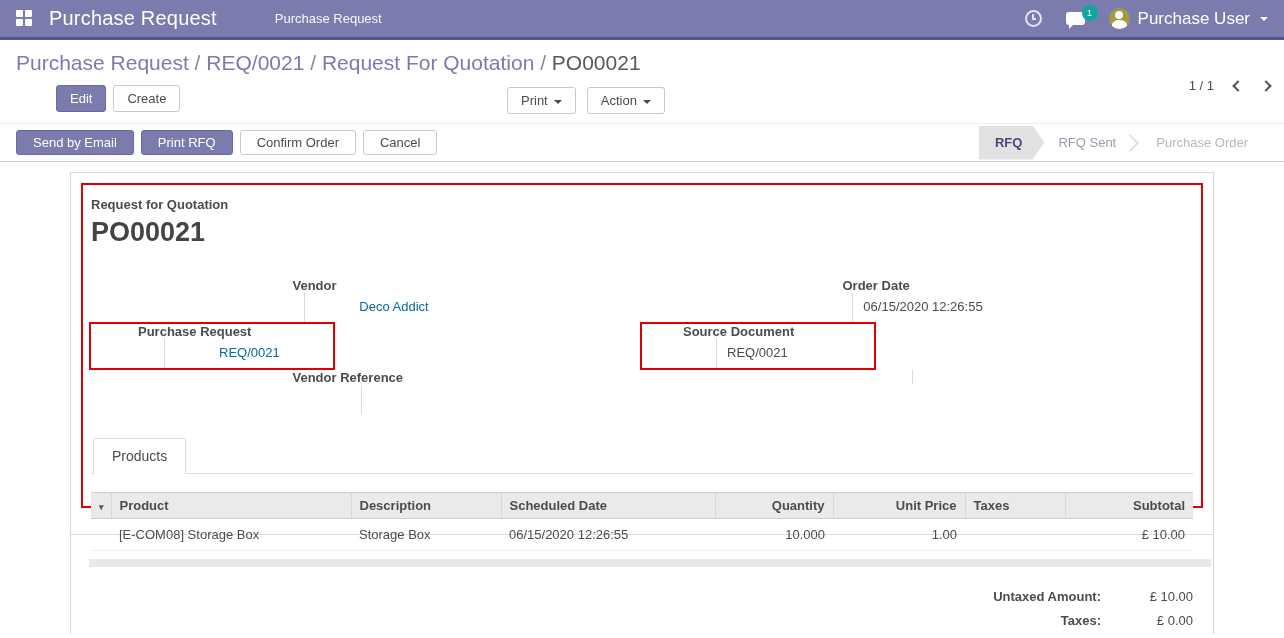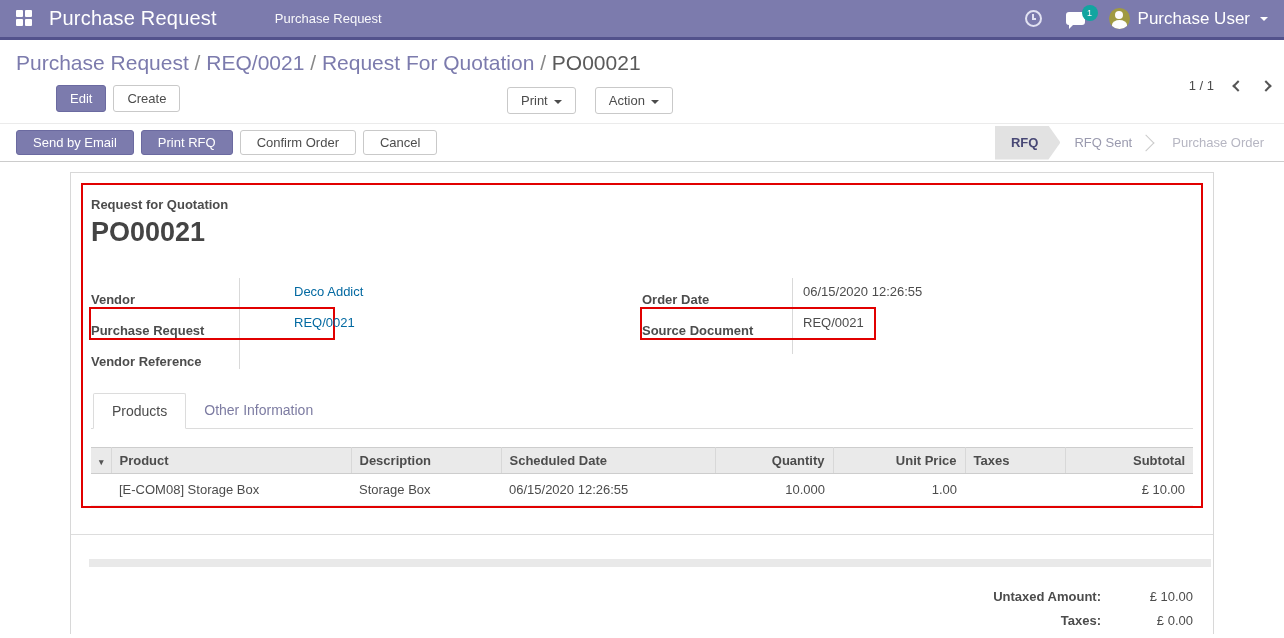--- a/index.html
+++ b/index.html
@@ -37,54 +37,54 @@
   .breadcrumb { font-size: 21px; line-height: 23px; }
   .breadcrumb a { color: #7c7bad; text-decoration: none; cursor: pointer; }
   .breadcrumb .sep { color: #888; }
   .breadcrumb .sep::before { content: " / "; }
   .breadcrumb .active-crumb { color: #5a5a5a; }
   .cp-buttons { margin-top: 9px; display: flex; align-items: center; height: 30px; padding-left: 40px; }
   .btn { font-family: inherit; font-size: 13px; border-radius: 3px; padding: 5px 13px;
     border: 1px solid #c9c9c9; background: #fff; color: #4c4c4c; cursor: pointer; }
   .btn.primary { background: #7c7bad; border-color: #6b6aa0; color: #fff; }
   .btn + .btn { margin-left: 7px; }
-  .cp-center { position: absolute; left: 507px; top: 47px; display: flex; gap: 12px; }
+  .cp-center { position: absolute; left: 507px; top: 47px; display: flex; gap: 4px; }
   .btn .dd-caret { display:inline-block; width:0; height:0; border-left:4px solid transparent;
     border-right:4px solid transparent; border-top:4px solid #4c4c4c; margin-left:6px; vertical-align: middle; }
   .pager { position: absolute; right: 14px; top: 38px; display: flex; align-items: center; gap: 20px; }
   .pager-text { font-size: 13px; color: #4c4c4c; }
   .chev { display: inline-block; width: 8px; height: 8px; border-left: 2px solid #555; border-bottom: 2px solid #555; cursor: pointer; }
   .chev.left  { transform: rotate(45deg); }
   .chev.right { transform: rotate(-135deg); }
 
   
   .statusbar { height: 38px; border-bottom: 1px solid #ccc; display: flex; align-items: center; padding: 0 16px; background: #fff; }
   .sb-buttons { display: flex; }
   .sb-buttons .btn { padding: 4px 16px; text-align: right; }
-  .steps { margin-left: auto; display: flex; align-items: center; height: 100%; margin-right: 0; }
+  .steps { margin-left: auto; display: flex; align-items: center; height: 100%; margin-right: 16px; }
   .step { font-size: 13px; display: flex; align-items: center; cursor: pointer; }
   .step.active { background: #e2e2e2; color: #484875; font-weight: bold; height: 34px;
     padding: 0 22px 0 16px;
     clip-path: polygon(0 0, calc(100% - 12px) 0, 100% 50%, calc(100% - 12px) 100%, 0 100%); }
   .step.muted1 { color: #9a9aae; padding: 0 6px 0 14px; }
   .step.muted2 { color: #b6b6c2; padding: 0 4px 0 14px; }
   .step-sep { width: 12px; height: 12px; border-top: 1px solid #cbcbcb; border-right: 1px solid #cbcbcb;
     transform: rotate(45deg); margin: 0 6px 0 2px; }
 
   
   .content { height: 472px; background: #fff; }
   .sheet { width: 1144px; margin: 10px auto 0; background: #fff;
     border: 1px solid #d8d8d8; border-bottom: none; height: calc(100% - 10px); }
   .annotation-box { margin: 10px; border: 2px solid #e10000; padding: 6px 8px 0; height: 325px; }
   .doc-type { font-size: 13px; font-weight: bold; margin-top: 6px; }
   .doc-name { font-size: 27px; font-weight: bold; color: #444; margin: 5px 0 30px; }
 
   .field-grid { display: flex; }
   .fcol { width: 50%; }
-  .frow { display: flex; align-items: flex-end; min-height: 29px; }
+  .frow { display: flex; align-items: center; min-height: 29px; flex-direction: column; }
   .flabel { width: 148px; font-size: 13px; font-weight: bold; flex: none; }
   .fcol.right .flabel { width: 150px; }
   .fvalue { flex: 1; border-left: 1px solid #d9d9d9; padding: 6px 0 6px 10px; font-size: 13px; min-height: 29px; }
   .fvalue a { color: #0369a1; text-decoration: none; cursor: pointer; margin-left: 44px; }
   .frow.hl { border: 2px solid #e10000; margin: 0 0 0 -2px; }
   .frow.hl .fvalue { flex: none; }
   .hl-left  { width: 246px; }
   .hl-left .fvalue  { width: 96px; }
   .hl-right { width: 236px; }
   .hl-right .fvalue { width: 84px; }
@@ -208,21 +208,20 @@
           </div>
           <div class="frow spacer">
             <div class="flabel"></div>
               <div class="fvalue"></div>
           </div>
         </div>
       </div>
 
       <div class="tabs">
         <div class="tab active">Products</div>
-        <div class="tab inactive">Other Information</div>
       </div>
 
       <table class="lines">
         <colgroup>
           <col style="width:20px">
             <col style="width:240px">
             <col style="width:150px">
             <col style="width:214px">
           <col style="width:118px">
             <col style="width:132px">

